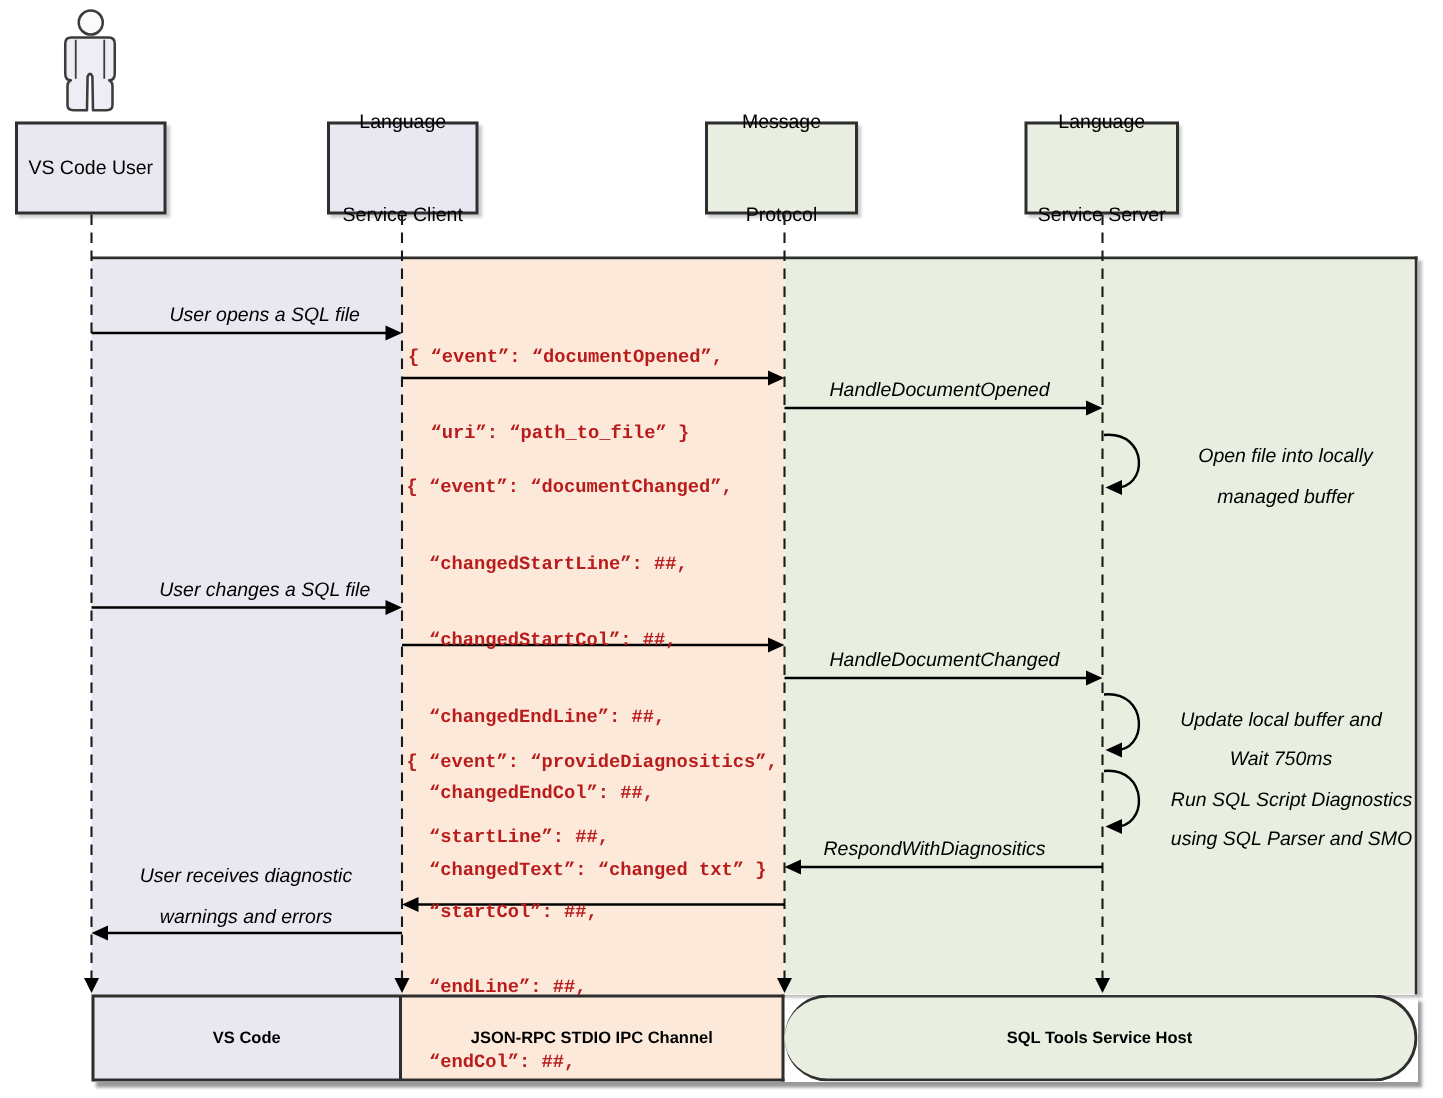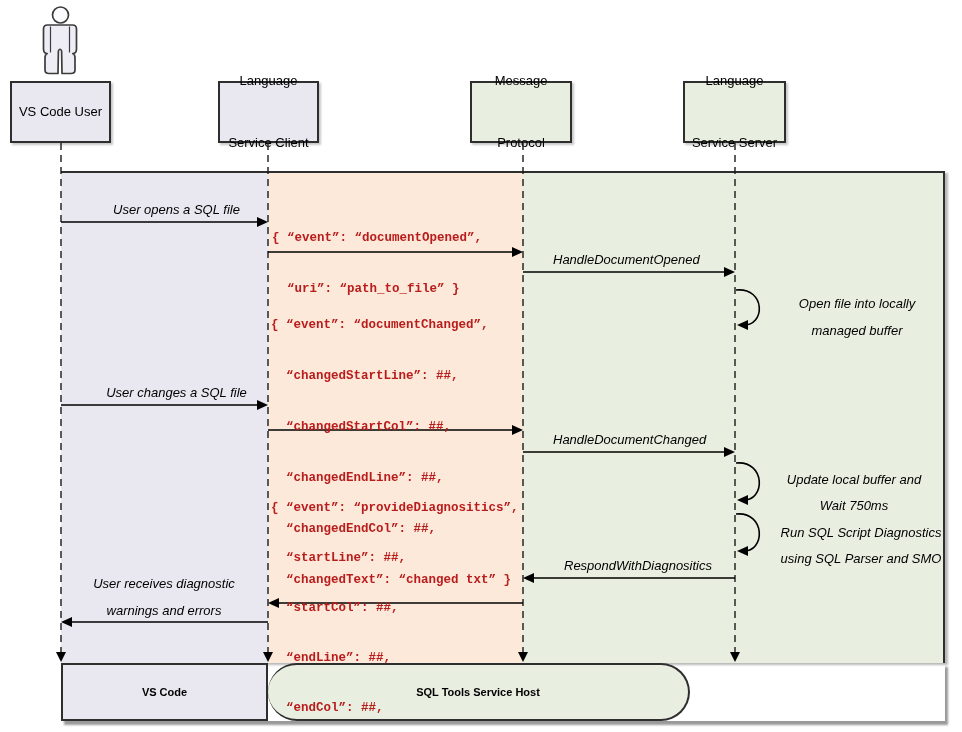--- a/index.html
+++ b/index.html
@@ -142,21 +142,21 @@
   <div class="msg-label centered" style="left:61px; top:385px; width:207px;">User changes a SQL file</div>
   <div class="msg-label" style="left:541px; top:432px;">HandleDocumentChanged</div>
   <div class="msg-label centered ann26" style="left:762px; top:467px; width:160px;">
     <div>Update local buffer and</div>
     <div>Wait 750ms</div>
   </div>
   <div class="msg-label centered ann26" style="left:760px; top:520px; width:178px;">
     <div>Run SQL Script Diagnostics</div>
     <div>using SQL Parser and SMO</div>
   </div>
-  <div class="msg-label" style="left:552px; top:558px;">RespondWithDiagnositics</div>
+  <div class="msg-label" style="left:537px; top:558px;">RespondWithDiagnositics</div>
   <div class="msg-label centered ann" style="left:61px; top:570px; width:182px;">
     <div>User receives diagnostic</div>
     <div>warnings and errors</div>
   </div>
 
   <div class="mono" style="left:272px; top:199px;">
     <div>{ “event”: “documentOpened”,</div>
     <div>  “uri”: “path_to_file” }</div>
   </div>
   <div class="mono" style="left:271px; top:286px;">
@@ -171,16 +171,17 @@
     <div>{ “event”: “provideDiagnositics”,</div>
     <div>  “startLine”: ##,</div>
     <div>  “startCol”: ##,</div>
     <div>  “endLine”: ##,</div>
     <div>  “endCol”: ##,</div>
     
   </div>
 
   <div class="footer-row">
     <div class="footer-cell" style="width:207px; background:#e9e8f1;">VS Code</div>
+    <div class="footer-cell" style="width:255px; background:#fce9d9;">JSON-RPC STDIO IPC Channel</div>
     <div class="footer-cell" style="width:422px; background:#e8efe0;border-radius:29px;">SQL Tools Service Host</div>
   </div>
 
 </div>
 
 </body></html>

